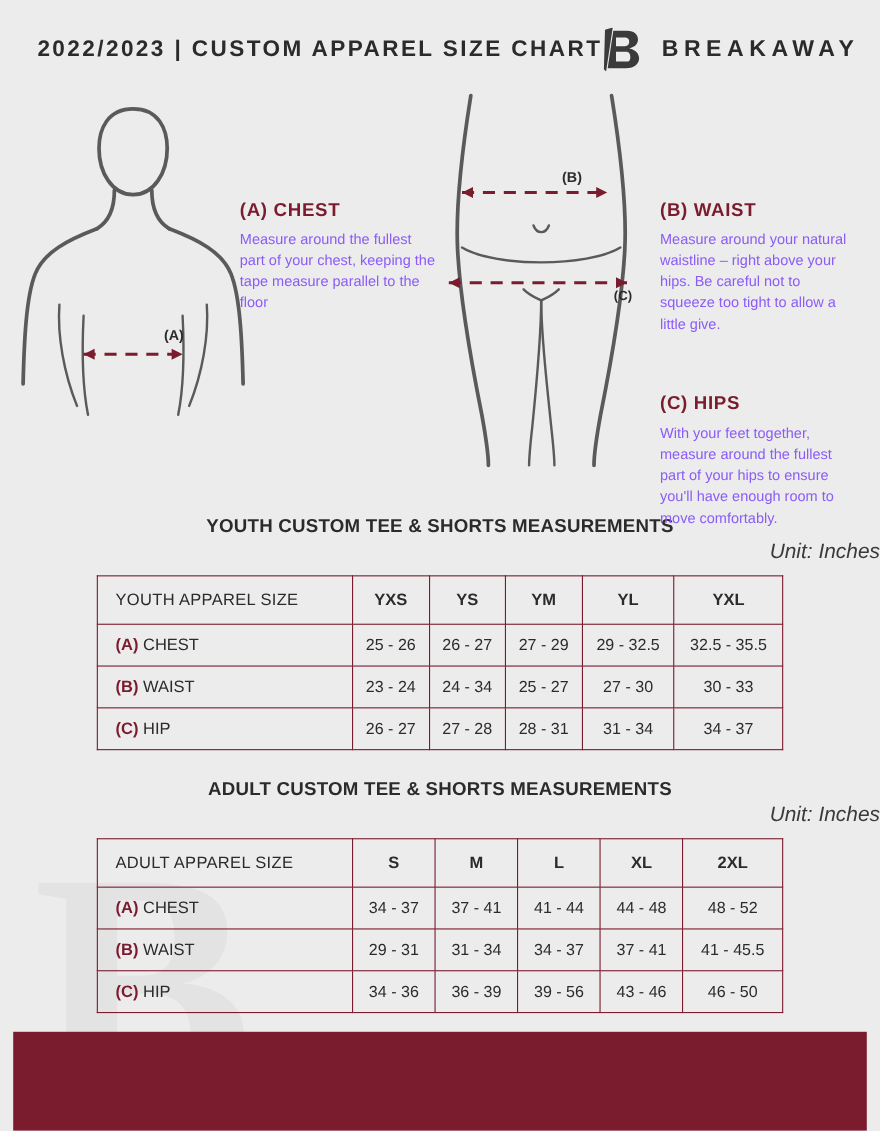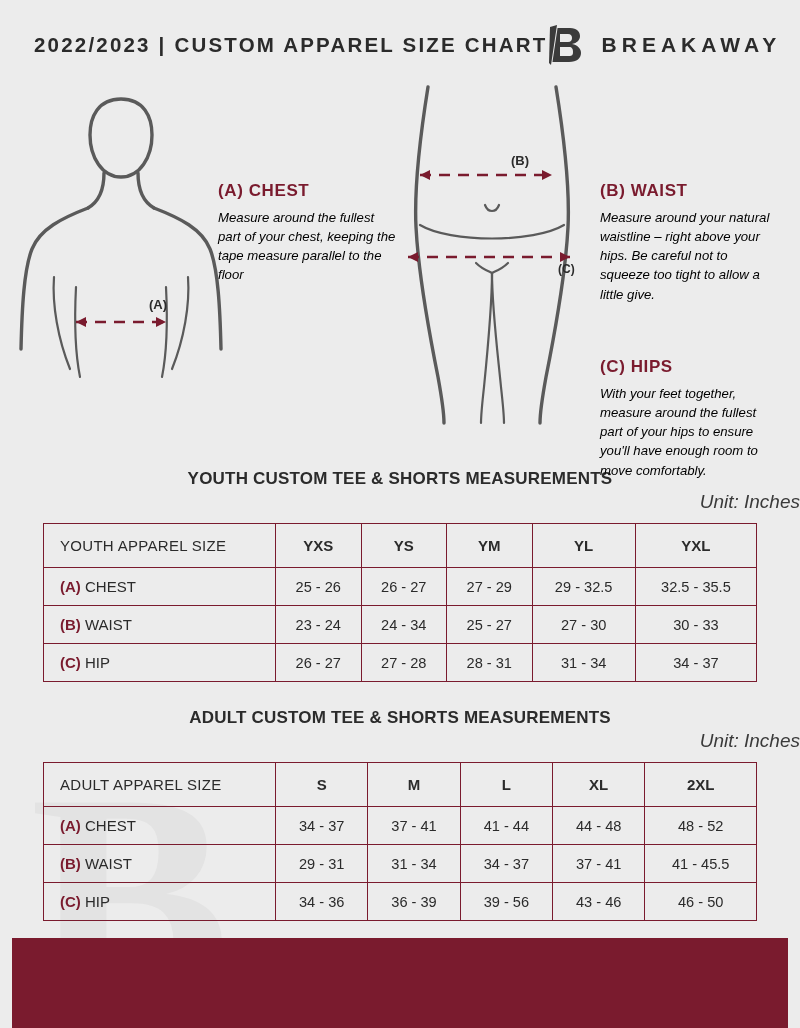--- a/index.html
+++ b/index.html
@@ -77,23 +77,22 @@
     position: absolute;
   }
   .note-title {
     color: #7a1b2e;
     font-size: 17px;
     font-weight: bold;
     letter-spacing: 0.6px;
     margin-bottom: 7px;
   }
   .note-body {
-    color: #000000;
+    color: #8b5cf6;
     font-size: 13.2px;
-    font-style: italic;
     line-height: 1.45;
   }
   .note-chest { left: 218px; top: 104px; width: 180px; }
   .note-waist { left: 600px; top: 104px; width: 172px; }
   .note-hips  { left: 600px; top: 280px; width: 172px; }
 
   
   .table-block { margin-top: 22px; }
   .table-title {
     text-align: center;
@@ -106,21 +105,21 @@
     text-align: right;
     font-size: 19px;
     font-style: italic;
     color: #3a3a3a;
     margin-top: 2px;
     margin-bottom: 10px;
     padding-left: 20px;
   }
   table {
     border-collapse: collapse;
-    width: 714px;
+    width: 624px;
     margin: 0 auto;
     background: transparent;
   }
   th, td {
     border: 1px solid #7a1b2e;
     text-align: center;
     font-size: 14.6px;
     color: #2b2b2b;
     height: 38px;
     padding: 0 6px;

